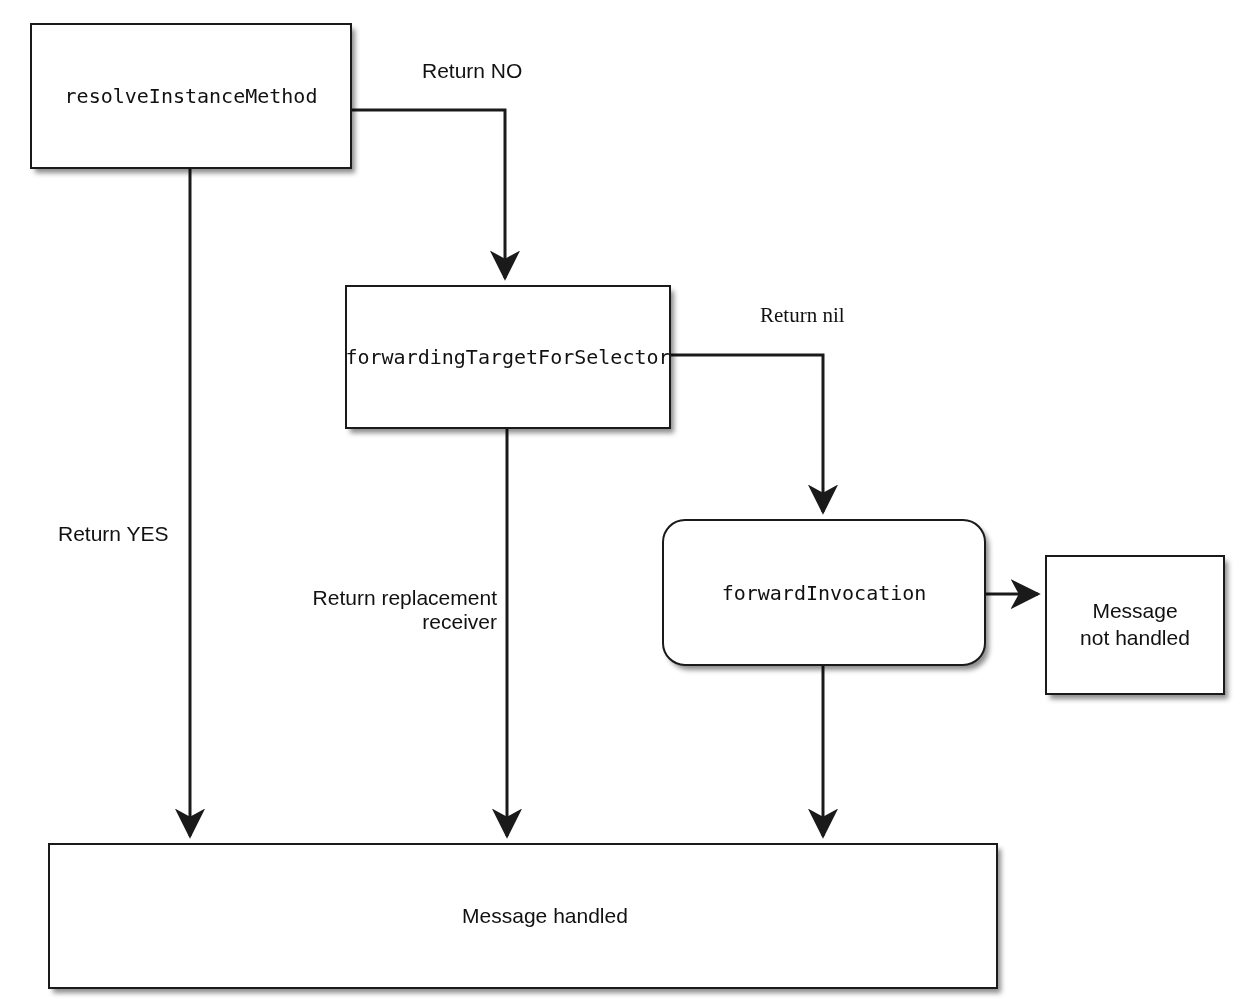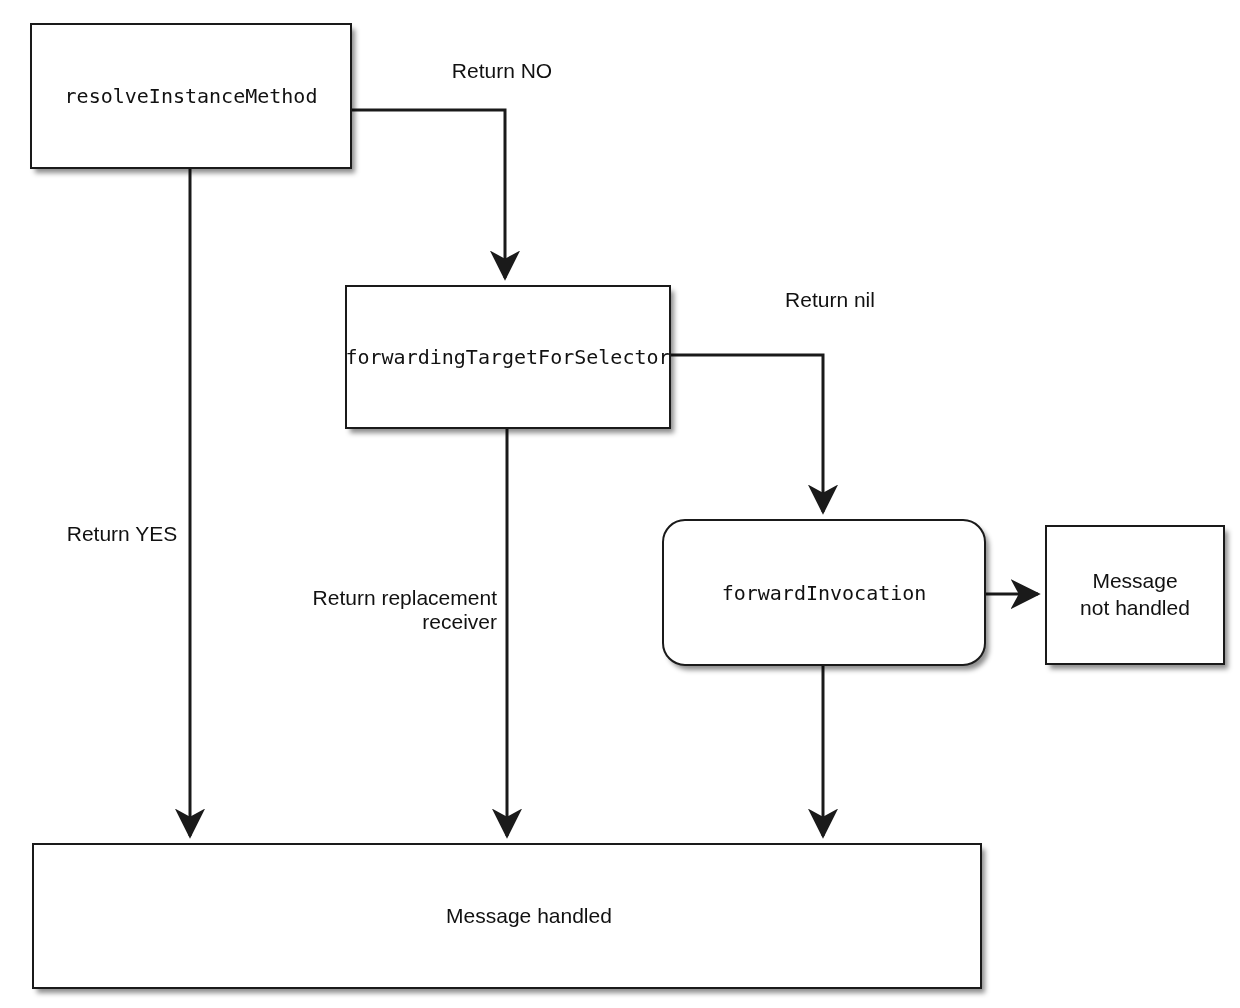--- a/index.html
+++ b/index.html
@@ -51,33 +51,33 @@
     font-family: "Liberation Sans", sans-serif;
     font-size: 21px;
     color: #111111;
     white-space: pre-line;
     z-index: 3;
   }
   .edge-label.right-align {
     text-align: right;
   }
   .edge-label.center-align {
-    text-align: center;
+    text-align: left;
   }
 
   
   #node-resolve          { left: 30px;   top: 23px;  width: 322px; height: 146px; }
   #node-forwarding-target{ left: 345px;  top: 285px; width: 326px; height: 144px; }
   #node-forward-invocation{ left: 662px; top: 519px; width: 324px; height: 147px; border-radius: 23px; }
   #node-message-not-handled{ left:1045px; top: 525px; width: 180px; height: 140px; }
-  #node-message-handled  { left: 32px;   top: 843px; width: 950px; height: 146px; padding-left: 44px; }
+  #node-message-handled  { left: 48px;   top: 843px; width: 950px; height: 146px; padding-left: 44px; }
 
   
   #label-return-no       { left: 422px; top: 59px;  width: 160px; }
-  #label-return-nil      { left: 760px; top: 288px; width: 140px; }
+  #label-return-nil      { left: 760px; top: 303px; width: 140px; font-family: Liberation Serif, serif; }
   #label-return-yes      { left: 58px;  top: 522px; width: 128px; }
   #label-return-replacement { left: 297px; top: 586px; width: 200px; text-align: right; }
 </style>
 </head>
 <body>
 
 <div id="canvas">
 
   <svg id="wires" viewBox="0 0 1240 1008" width="1240" height="1008" xmlns="http://www.w3.org/2000/svg">
     <defs>
@@ -98,21 +98,21 @@
 
     <path d="M 823 666 L 823 836" fill="none" stroke="#1a1a1a" stroke-width="3" marker-end="url(#arrow)"></path>
   </svg>
 
   <div class="node mono" id="node-resolve">resolveInstanceMethod</div>
 
   <div class="node mono" id="node-forwarding-target">forwardingTargetForSelector</div>
 
   <div class="node mono" id="node-forward-invocation">forwardInvocation</div>
 
-  <div class="node sans" id="node-message-not-handled" style="white-space: pre-line;">Message
+  <div class="node sans" id="node-message-not-handled" style="white-space: pre-line; margin-top: 30px;">Message
 not handled</div>
 
   <div class="node sans" id="node-message-handled">Message handled</div>
 
   <div class="edge-label center-align" id="label-return-no">Return NO</div>
 
   <div class="edge-label center-align" id="label-return-nil">Return nil</div>
 
   <div class="edge-label center-align" id="label-return-yes">Return YES</div>
 

